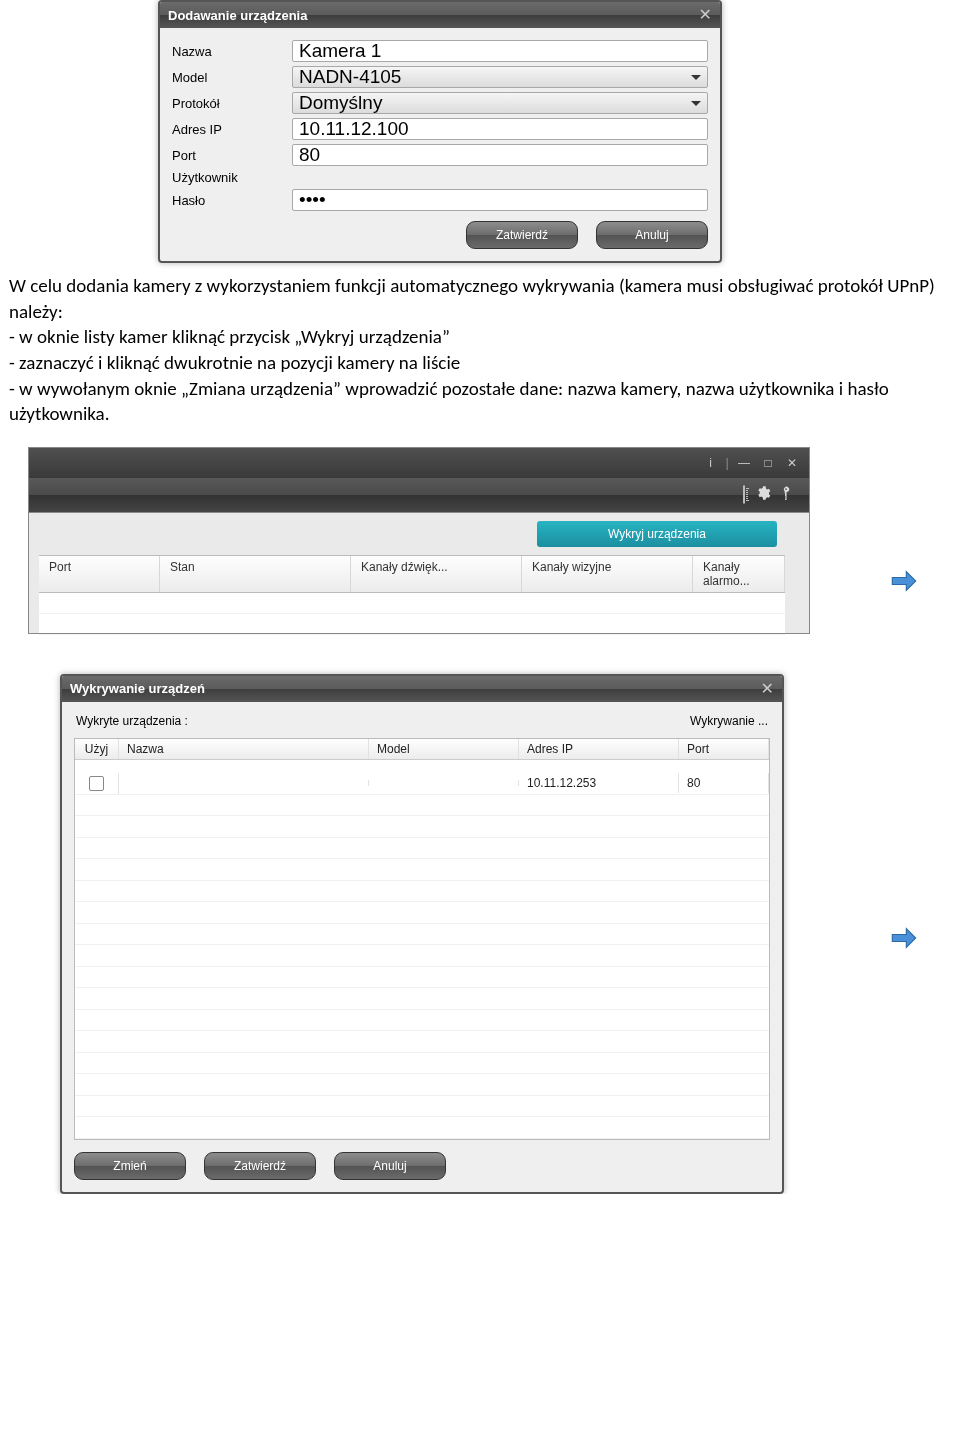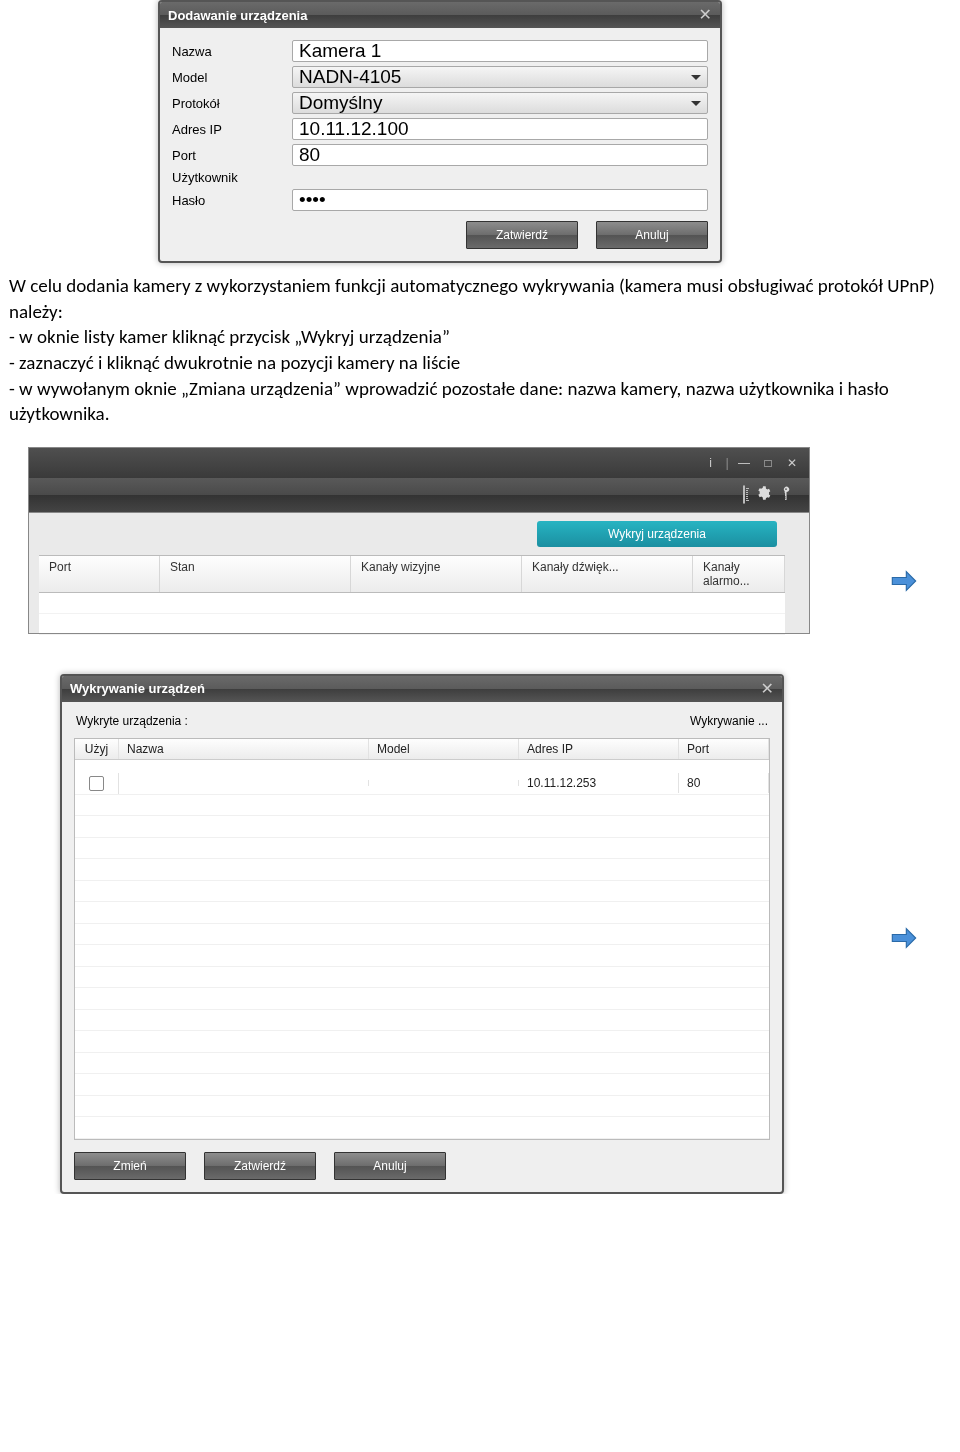--- a/index.html
+++ b/index.html
@@ -87,21 +87,21 @@
     margin-top: 10px;
   }
   .btnbar.left-and-right {
     justify-content: flex-start;
   }
   .btn {
     min-width: 110px;
     height: 26px;
     background: linear-gradient(to bottom, #8d8d8d 0%, #6e6e6e 48%, #545454 52%, #6a6a6a 100%);
     border: 1px solid #333;
-    border-radius: 1px;
+    border-radius: 9px;
     color: #fff;
     display: flex;
     align-items: center;
     justify-content: center;
     font-size: 12px;
     cursor: pointer;
   }
 
   
   .body-text {
@@ -332,22 +332,22 @@
         <svg viewBox="0 0 24 24">
             <path d="M7 14a5 5 0 115-5 5 5 0 01-1.5 3.5L22 24l-2 2-2-2v-2h-2v-2h-2l-3.5-3.5A5 5 0 017 14zm-1-6a1.5 1.5 0 100 3 1.5 1.5 0 000-3z" transform="scale(0.9) rotate(45 12 12)"></path>
           </svg>
       </span>
     </div>
     <div class="app-light-area">
       <div class="discover-btn">Wykryj urządzenia</div>
       <div class="app-table-header">
         <div class="col" style="width:100px">Port</div>
         <div class="col" style="width:170px">Stan</div>
+        <div class="col" style="width:150px">Kanały dźwięk...</div>
         <div class="col" style="width:150px">Kanały wizyjne</div>
-        <div class="col" style="width:150px">Kanały dźwięk...</div>
         <div class="col" style="flex:1">Kanały alarmo...</div>
       </div>
       <div class="blank-rows">
           <div class="row"></div>
           <div class="row"></div>
         </div>
     </div>
   </div>
   <div class="arrow" style="top:120px; left:890px;">
     <svg viewBox="0 0 24 24">

